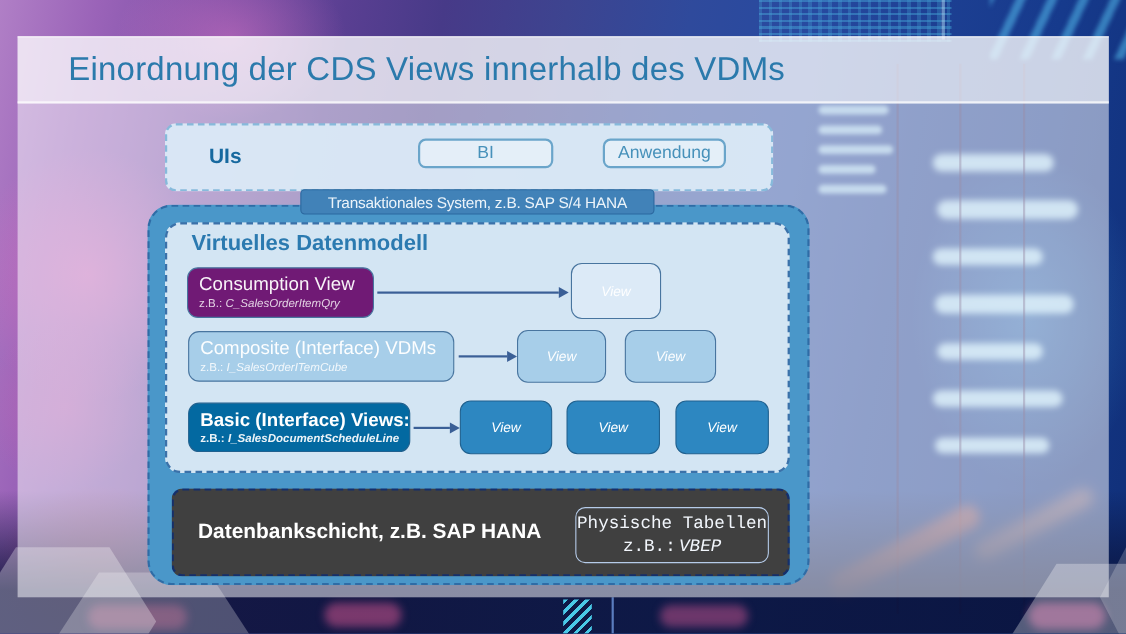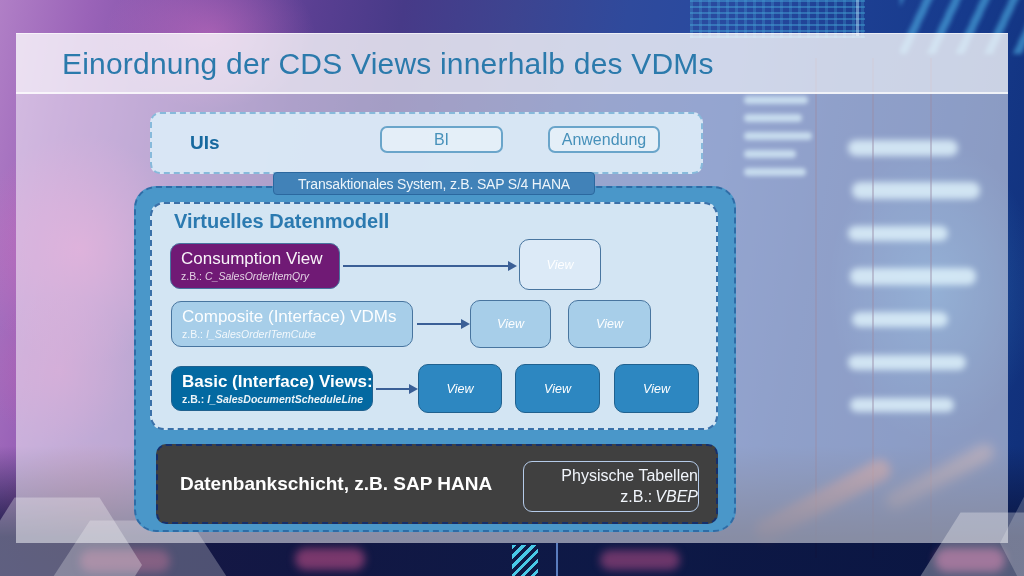--- a/index.html
+++ b/index.html
@@ -98,21 +98,21 @@
   .arrow::after{content:"";position:absolute;right:-9px;top:-6px;width:0;height:0;
            border-left:9px solid #3a5f96;border-top:5px solid transparent;border-bottom:5px solid transparent;}
 
   
   .db-box{position:absolute;left:156px;top:444px;width:562px;height:80px;border-radius:10px;
            background:#404040;border:2px dashed #152f6b;}
   .db-label{position:absolute;left:22px;top:50%;transform:translateY(-50%);
            font-size:19px;font-weight:bold;color:#ffffff;white-space:nowrap;}
   .phys-box{position:absolute;left:365px;top:15px;width:176px;height:51px;border-radius:9px;
            border:1.5px solid #b5cbe9;color:#f2f6fc;font-size:16px;line-height:1.3;
-           display:flex;flex-direction:column;align-items:flex-end;justify-content:center;}
+           display:flex;flex-direction:column;align-items:center;justify-content:center;font-family:Liberation Mono, monospace;}
   .phys-box .val{font-style:italic;}
   .phys-box .pfx{margin-right:3px;}
 </style>
 </head>
 <body>
 
 <div class="stage">
 
   <div class="bg"></div>
   <div class="fx g-pink2"></div>

